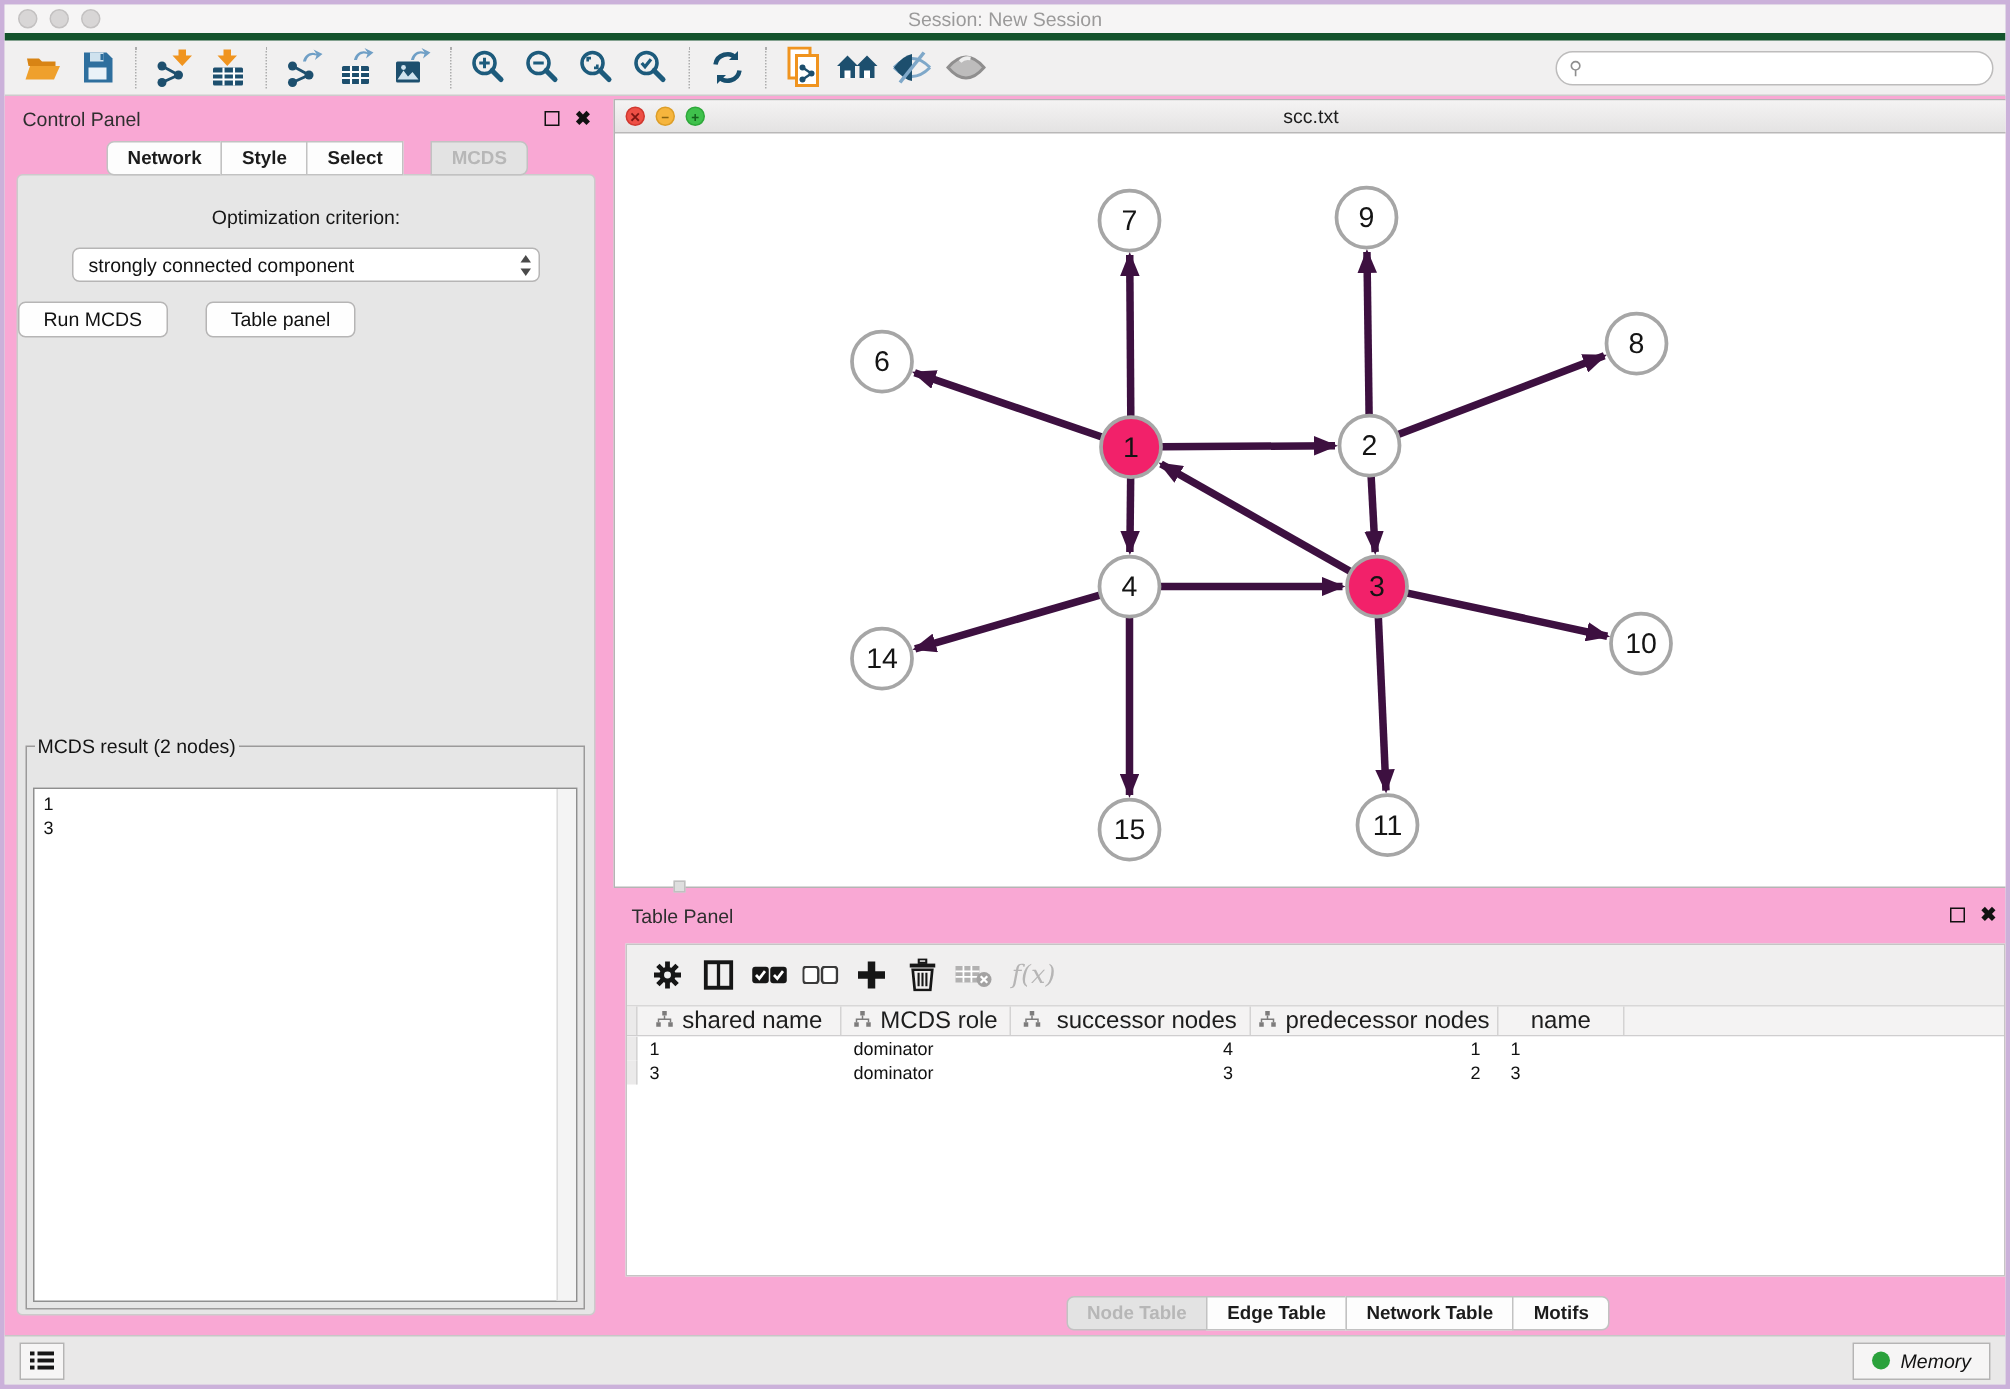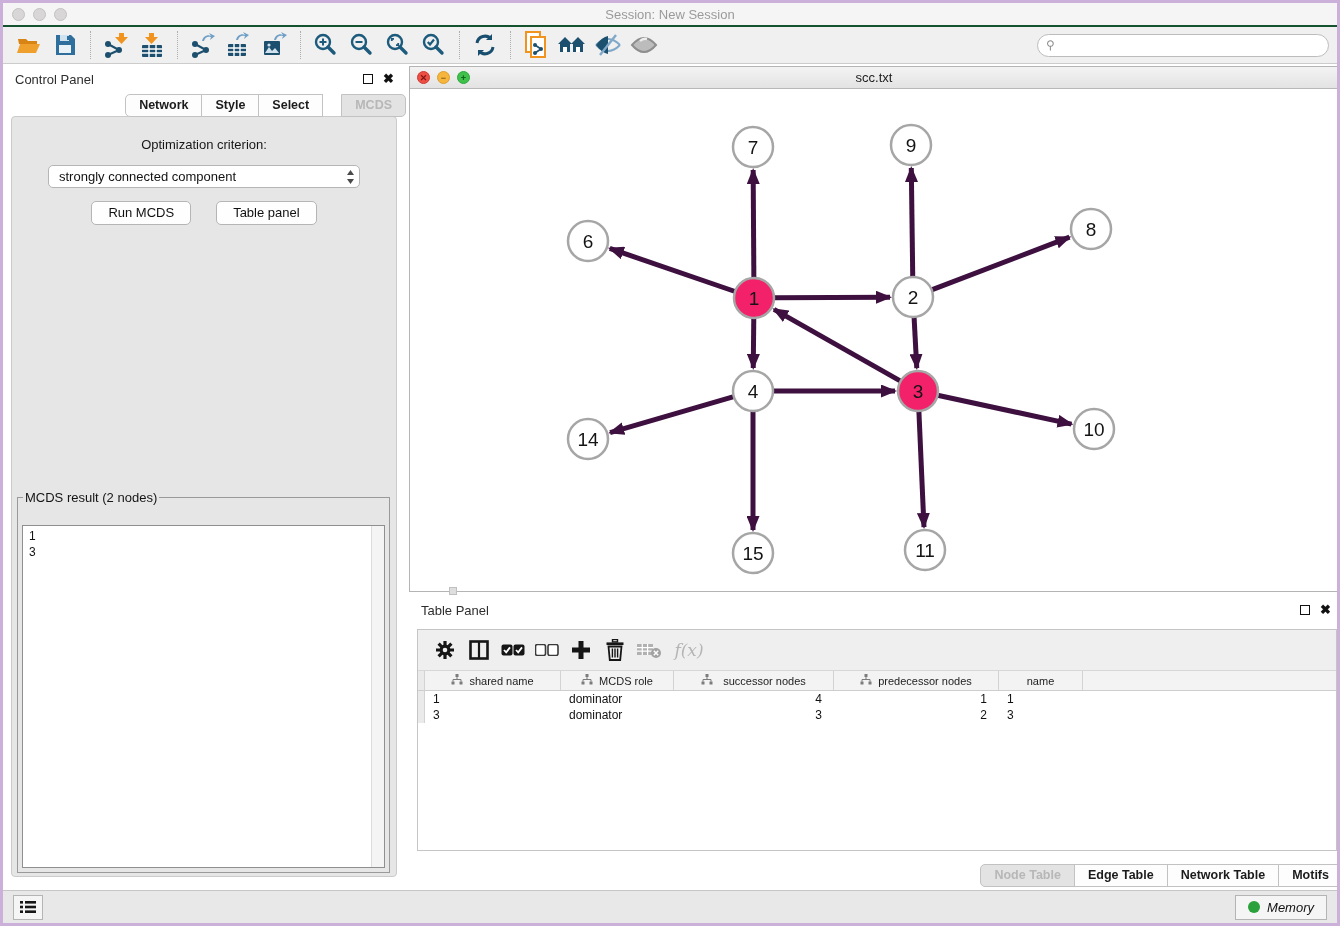--- a/index.html
+++ b/index.html
@@ -1,58 +1,58 @@
 <!DOCTYPE html>
 <html><head>
 <meta charset="utf-8">
 <style>
   * { margin:0; padding:0; box-sizing:border-box; }
   html,body { width:1340px; height:926px; background:#d8c4e2; }
   body { font-family:"Liberation Sans", sans-serif; }
   .window{ width:1340px; height:926px; border:3px solid #cbb1da; background:#e9e9e9;
            position:relative; display:flex; flex-direction:column; overflow:hidden;}
   
-  .titlebar{ height:24px; background:#f6f5f5; border-bottom:2px solid #14532d;
+  .titlebar{ height:24px; background:#f6f5f5; border-bottom:5px solid #14532d;
              display:flex; align-items:center; position:relative; flex:0 0 auto;}
   .lights{ display:flex; gap:8px; margin-left:9px;}
   .light{ width:13px; height:13px; border-radius:50%; background:#d8d6d6; border:1px solid #c3c1c1;}
   .win-title{ position:absolute; left:0; right:0; text-align:center; font-size:13px; color:#9b9a9a;}
   
   .toolbar{ height:37px; background:#f1f0f0; border-bottom:1px solid #cdcccc;
             display:flex; align-items:center; padding:0 8px; flex:0 0 auto;}
   .tbi{ width:36px; height:32px; display:flex; align-items:center; justify-content:center; cursor:default;}
   .tb-sep{ width:1px; height:28px; border-left:1px dotted #adadad; margin:0 7px;}
   .searchwrap{ margin-left:auto; }
   .search{ width:292px; height:23px; border:1px solid #bdbcbc; border-radius:12px; background:#fff;
            font-size:12px; color:#444; padding:0 10px 0 26px; outline:none;}
   .searchwrap{ position:relative;}
   .search-glyph{ position:absolute; left:9px; top:4px; color:#8f8f8f; font-size:12px;}
   
-  .main{ flex:1; position:relative; background:#ffffff;}
+  .main{ flex:1; position:relative; background:#f9a8d4;}
   
   .cpanel{ position:absolute; left:0; top:0; width:403px; height:829px; display:flex; flex-direction:column;}
   .p-header{ height:30px; display:flex; align-items:center; padding:0 12px; flex:0 0 auto;}
   .p-title{ font-size:13px; color:#2e2e2e;}
   .p-hicons{ margin-left:auto; display:flex; gap:10px; align-items:center;}
   .float-ic{ width:10px; height:10px; border:1.6px solid #111;}
   .close-ic{ font-size:13px; font-weight:bold; color:#111; line-height:10px;}
-  .tabs{ display:flex; justify-content:flex-end; position:relative; z-index:2; margin-bottom:-1px; flex:0 0 auto;padding-left:14px;}
+  .tabs{ display:flex; justify-content:center; position:relative; z-index:2; margin-bottom:-1px; flex:0 0 auto;padding-left:14px;}
   .tab{ background:#fdfdfd; border:1px solid #c2c2c2; padding:3px 13px 4px; font-size:12.5px; font-weight:600;
         color:#1c1c1c; margin-left:-1px; cursor:default;}
   .tab:first-child{ border-radius:5px 0 0 5px; margin-left:0;}
   .tab:last-child{ border-radius:0 5px 5px 0;}
   .tab.active{ background:#e3e3e3; color:#b7b7b7;margin-left:18px;}
   .cp-body{ margin:0 9px 16px 8px; flex:1; background:#e6e6e6; border:1px solid #cccbcb;
             border-radius:4px; position:relative; padding-top:20px;}
   .opt-label{ text-align:center; font-size:13px; color:#171717; margin-bottom:13px;}
   .dropdown{ width:312px; height:23px; margin:0 auto 13px; background:#fff; border:1px solid #b6b5b5;
              border-radius:5px; display:flex; align-items:center; padding:0 4px 0 10px; font-size:13px; color:#111;}
   .dd-steppers{ margin-left:auto; display:flex; flex-direction:column; align-items:center; line-height:5px;
                 color:#555; font-size:8px; letter-spacing:0;}
-  .btn-row{ display:flex; justify-content:center; gap:25px;}
+  .btn-row{ display:flex; gap:25px;}
   .pushbtn{ background:#fefefe; border:1px solid #b6b5b5; border-radius:5px; font-size:13px; color:#111;
             padding:3px 16px 4px; font-family:"Liberation Sans", sans-serif;}
   fieldset.resultbox{ position:absolute; left:5px; right:6px; top:373px; bottom:3px;
             border:1px solid #9b9a9a; padding:3px;}
   fieldset.resultbox legend{ font-size:13px; color:#141414; padding:0 2px; margin-left:2px;}
   .result-area{ position:absolute; left:4px; right:4px; top:20px; bottom:4px; background:#fff;
             border:1px solid #8f8f8f; font-size:12px; color:#111; }
   .result-text{ position:absolute; inset:0 14px 0 0; padding:2px 0 0 6px; line-height:16px;}
   .result-scroll{ position:absolute; right:0; top:0; bottom:0; width:13px; background:#f4f4f4;
             border-left:1px solid #dcdcdc;}
@@ -70,21 +70,21 @@
   .net-title{ position:absolute; left:0; right:0; text-align:center; font-size:13px; color:#1c1c1c;}
   .net-body{ flex:1; position:relative;}
   
   .tpanel{ position:absolute; left:406px; top:531px; width:934px; height:298px; display:flex; flex-direction:column;}
   .t-container{ margin:4px 6px 0 8px; border:1px solid #c6c5c5; background:#fff; height:222px;
                 display:flex; flex-direction:column;}
   .t-toolbar{ height:40px; background:#f0efef; display:flex; align-items:center; padding:0 12px; gap:4px; flex:0 0 auto;}
   .tti{ width:30px; height:28px; display:flex; align-items:center; justify-content:center;}
   .fx{ font-family:"DejaVu Serif", serif; font-style:italic; font-size:17px; color:#b6b5b5;margin-left:12px;}
   .t-head{ display:flex; height:21px; background:#f4f3f3; border-top:1px solid #d8d7d7;
-           border-bottom:1px solid #cfcecf; flex:0 0 auto; font-size:11px; color:#1d1d1d;}
+           border-bottom:1px solid #cfcecf; flex:0 0 auto; font-size:16px; color:#1d1d1d;}
   .th{ display:flex; align-items:center; justify-content:center; gap:6px; border-right:1px solid #d4d3d3; height:100%;}
   .gutter{ width:7px; background:#ebeaea; border-right:1px solid #d4d3d3;}
   .c0{width:136px;} .c1{width:113px;} .c2{width:160px;gap:10px;} .c3{width:165px;} .c4{width:84px;}
   .cfill{ flex:1; border-right:none;}
   .t-body{ flex:1; background:#fff; font-size:12px; color:#111; overflow:hidden;}
   .trow{ display:flex; height:16px; align-items:center;}
   .td{ height:100%; display:flex; align-items:center; padding:0 8px;}
   .td.right{ justify-content:flex-end; padding-right:12px;}
   .t-tabs{ margin-top:13px; }
   

